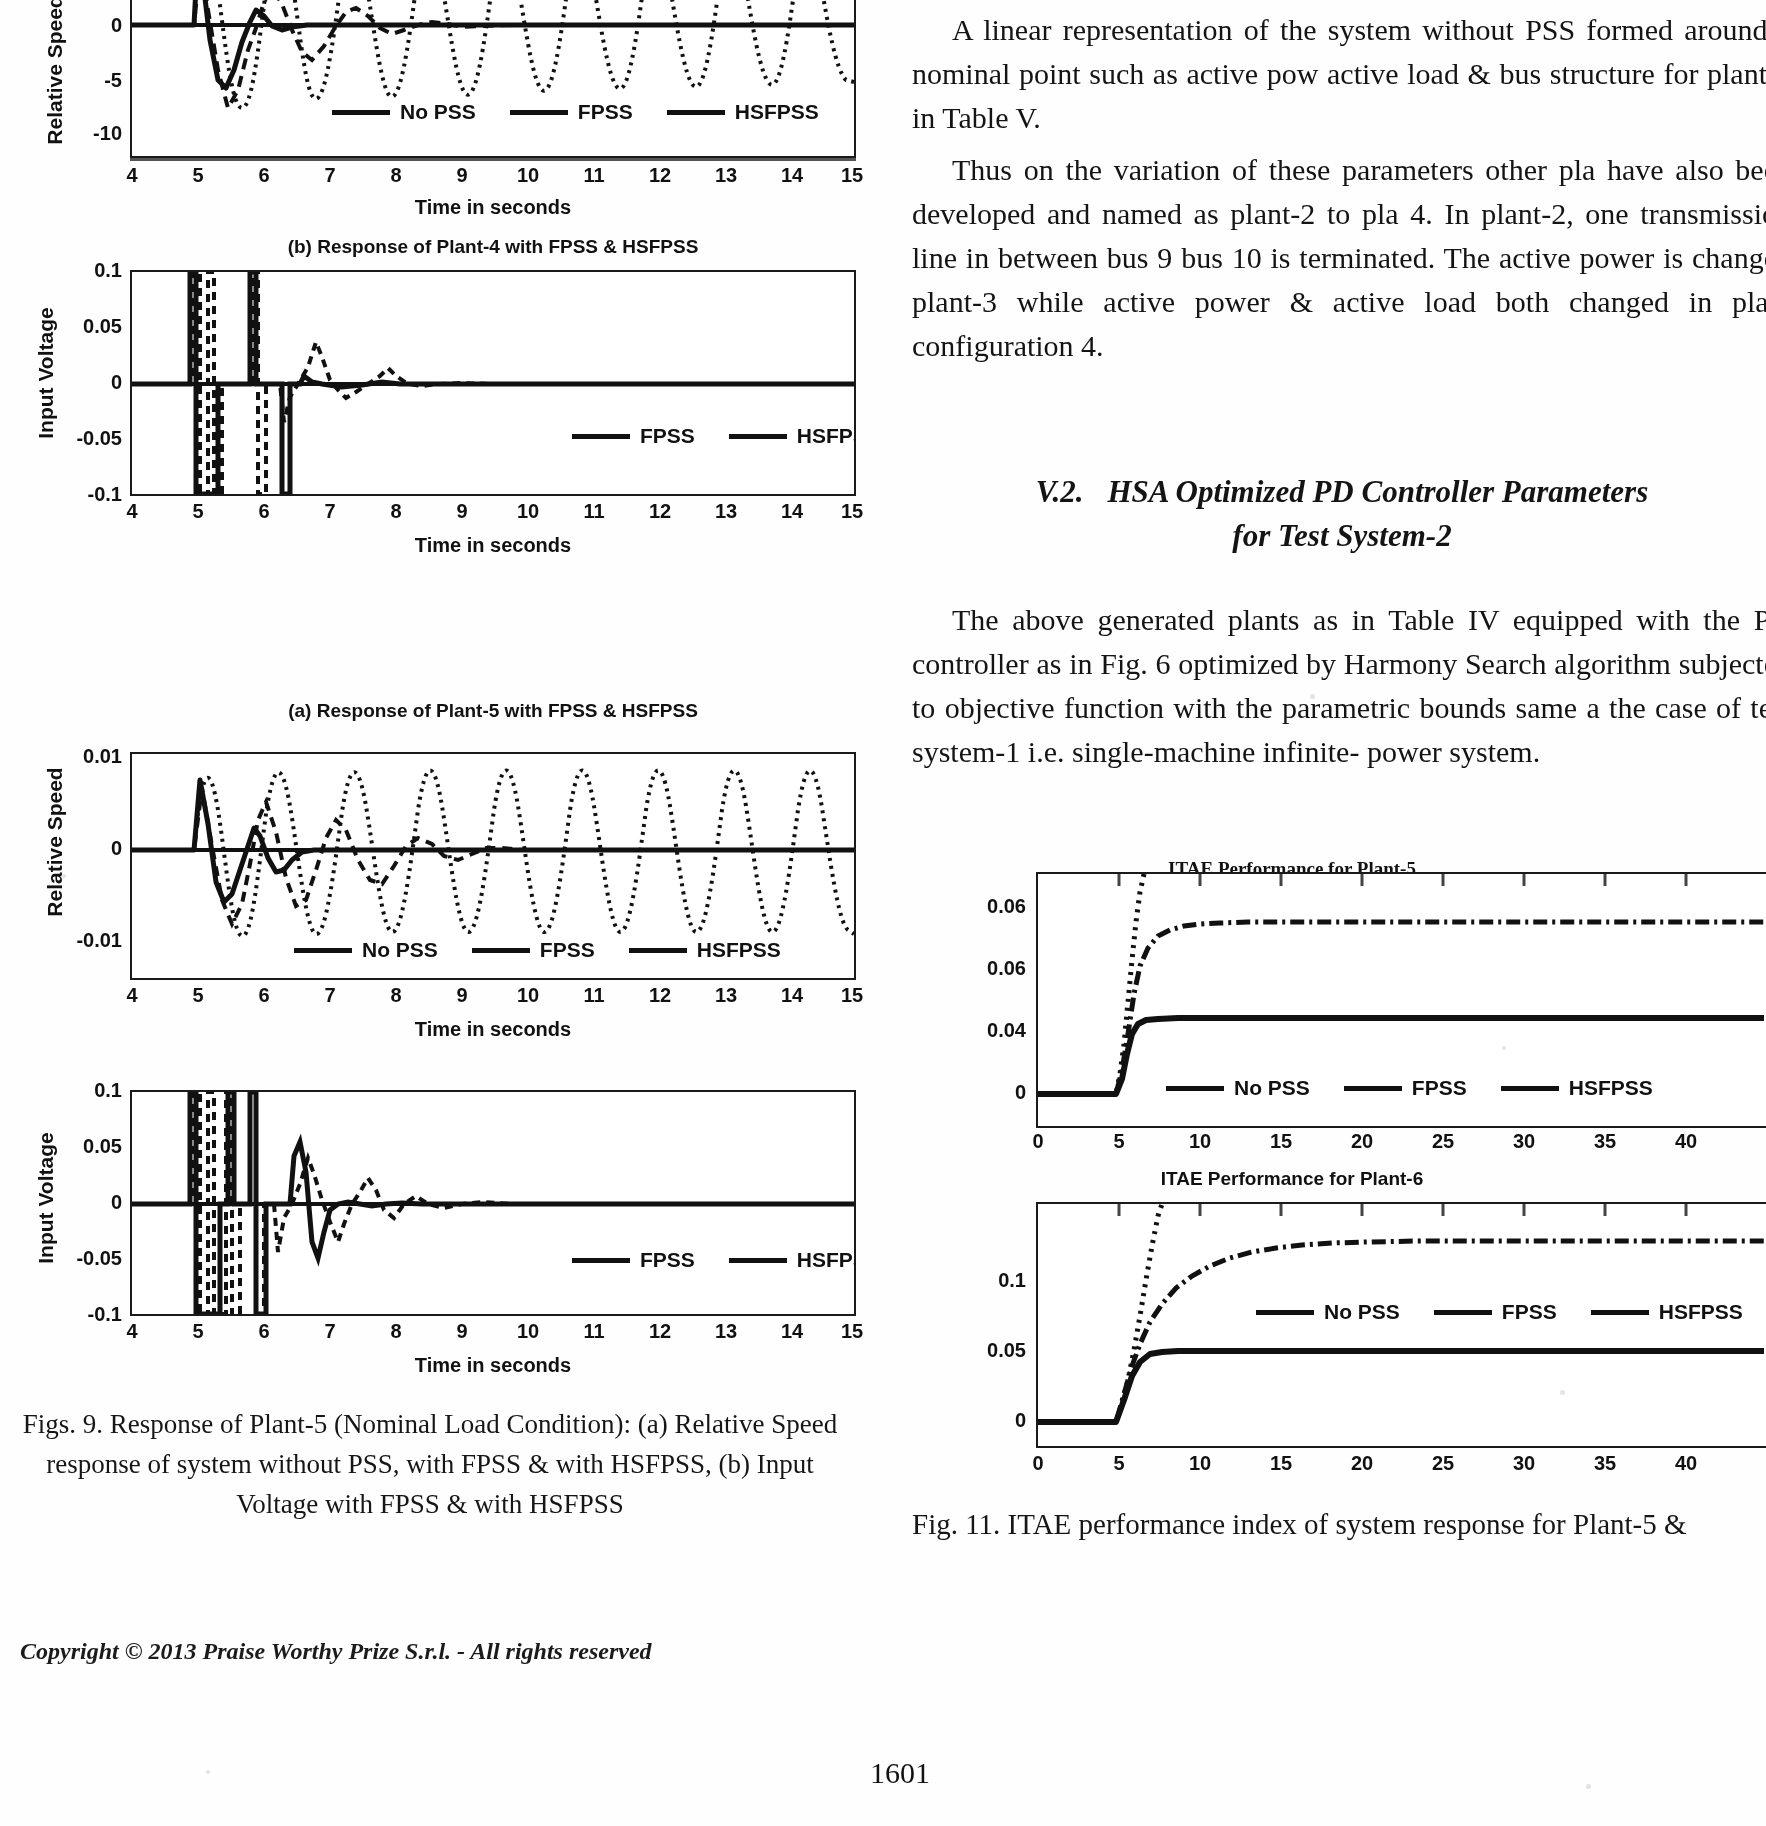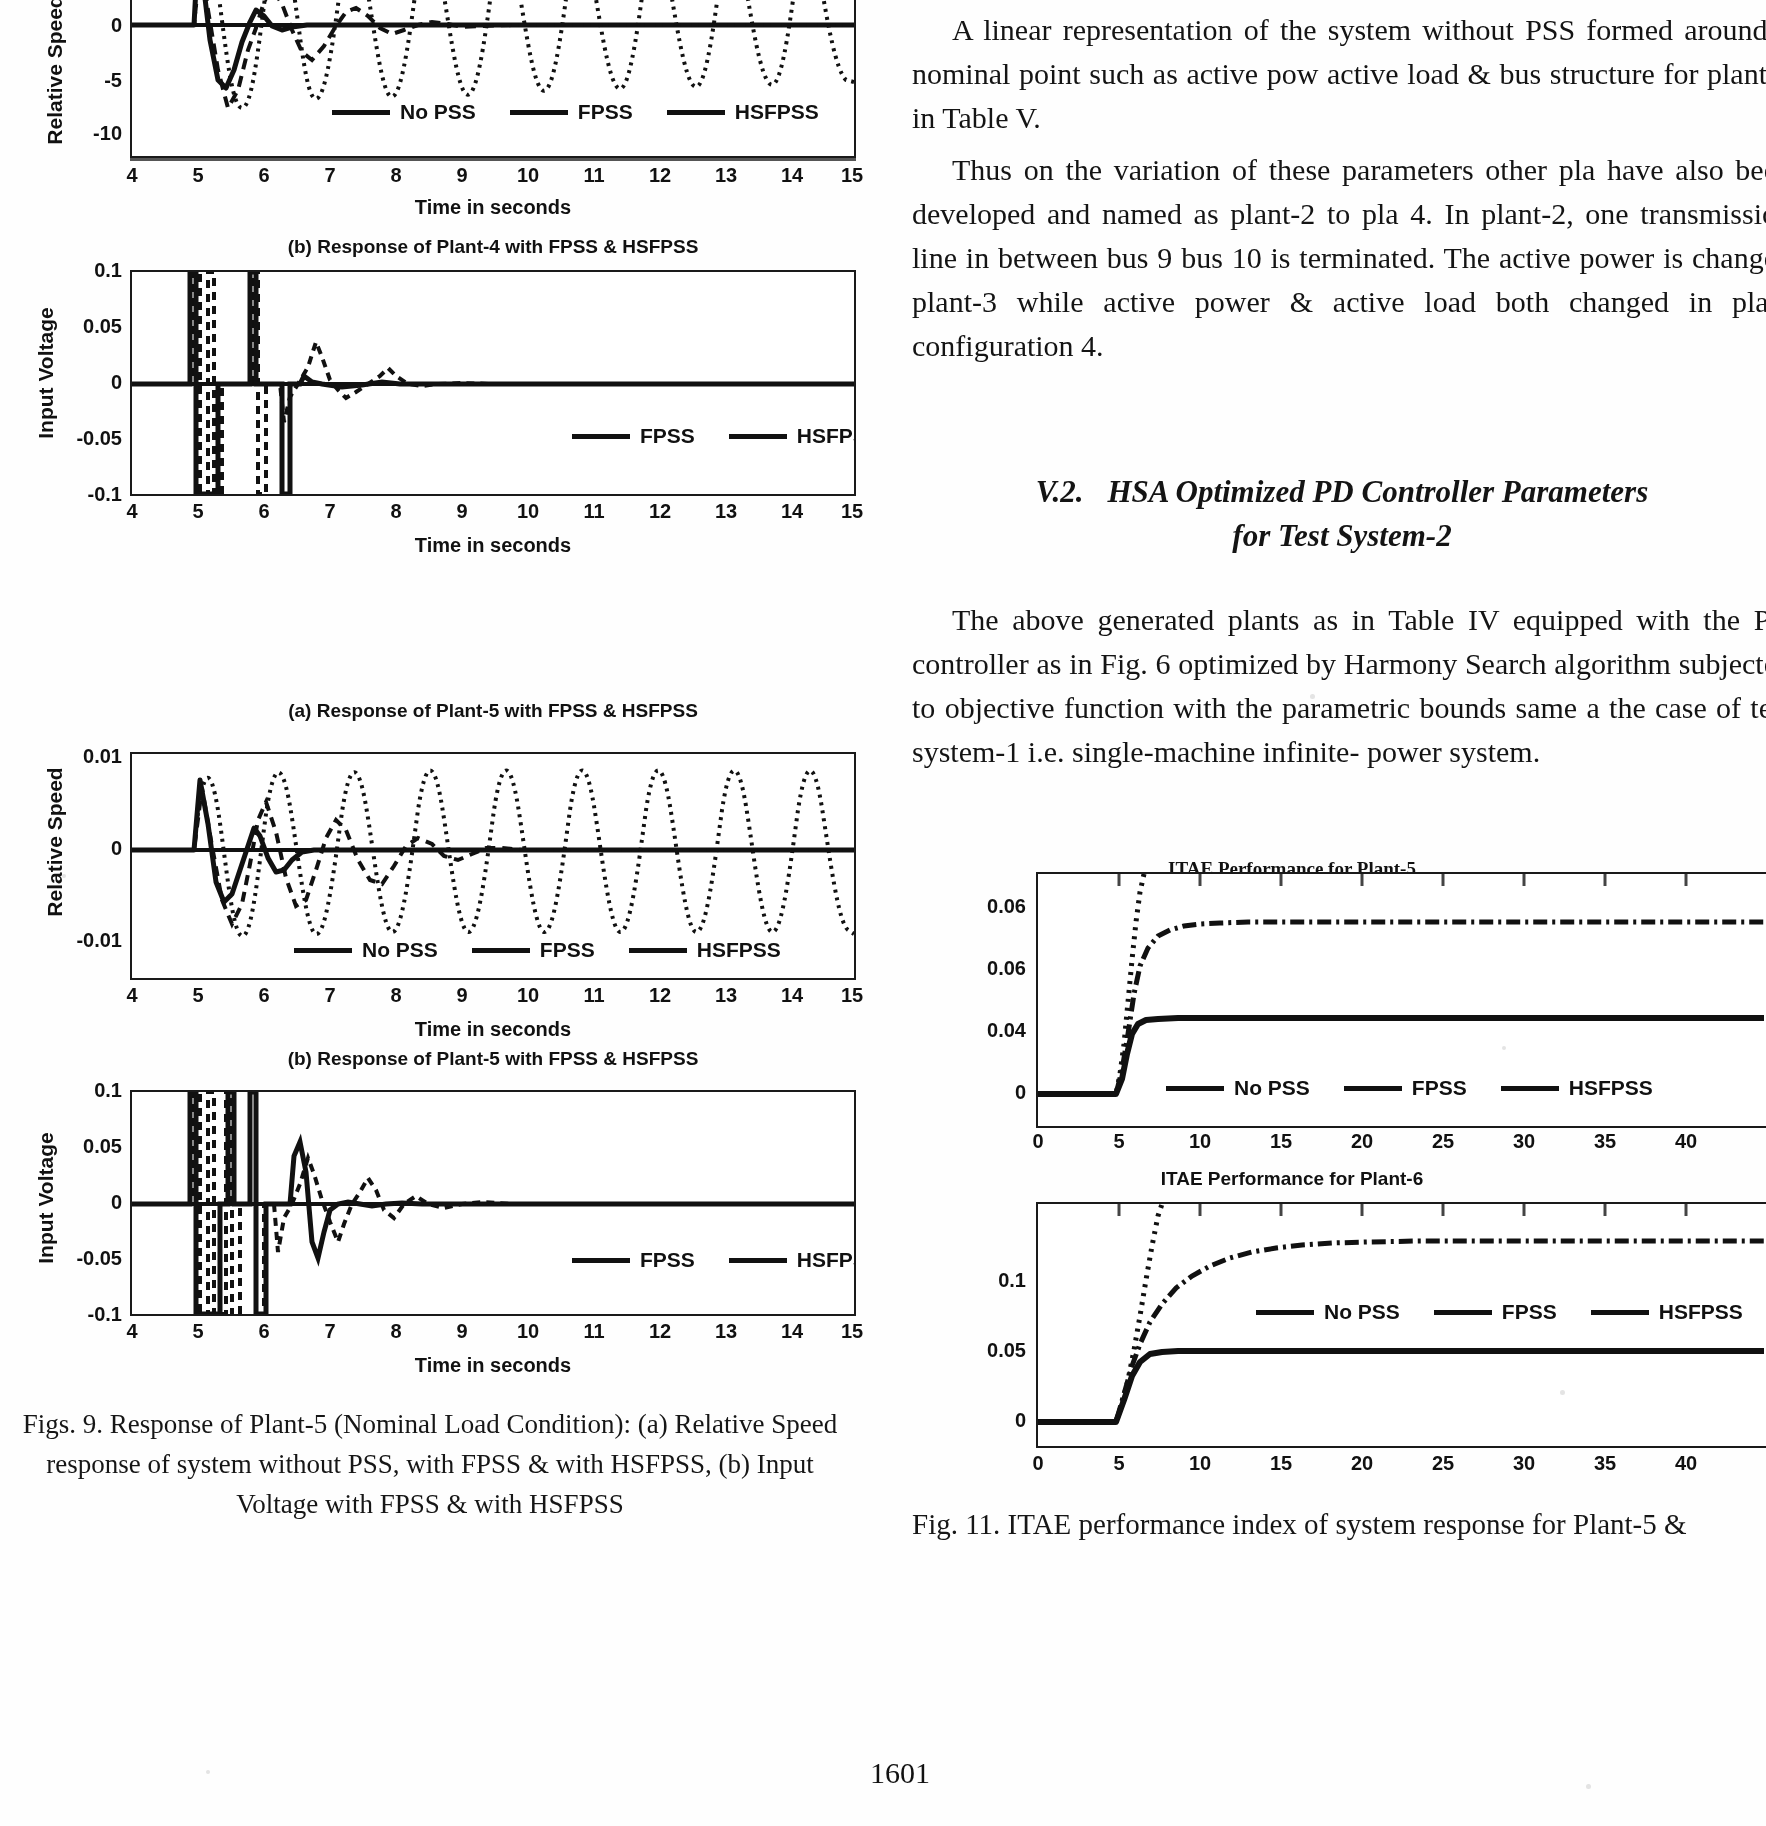--- a/index.html
+++ b/index.html
@@ -309,21 +309,20 @@
       <div class="xtick" style="left:464px;top:2px;">11</div>
       <div class="xtick" style="left:530px;top:2px;">12</div>
       <div class="xtick" style="left:596px;top:2px;">13</div>
       <div class="xtick" style="left:662px;top:2px;">14</div>
       <div class="xtick" style="left:722px;top:2px;">15</div>
     </div>
     <div class="xlabel" style="left:130px;top:318px;width:726px;">Time in seconds</div>
   </div>
 
   <div class="chart" style="left:0px;top:1048px;width:856px;height:300px;">
-    <div class="chart-title" style="left:130px;width:726px;top:0px;">(b) Response of Plant-5 with FPSS &amp; HSFPSS</div>
 
     <div class="ylabel rot" style="left:-44px;top:138px;width:180px;text-align:center;">Input Voltage</div>
 
     <div class="ytick" style="left:40px;top:42px;width:82px;">0.1</div>
     <div class="ytick" style="left:22px;top:98px;width:100px;">0.05</div>
     <div class="ytick" style="left:62px;top:154px;width:60px;">0</div>
     <div class="ytick" style="left:10px;top:210px;width:112px;">-0.05</div>
     <div class="ytick" style="left:28px;top:266px;width:94px;">-0.1</div>
 
     <div class="plotbox" style="left:130px;top:42px;width:726px;height:226px;">
@@ -358,20 +357,21 @@
       <div class="xtick" style="left:530px;top:2px;">12</div>
       <div class="xtick" style="left:596px;top:2px;">13</div>
       <div class="xtick" style="left:662px;top:2px;">14</div>
       <div class="xtick" style="left:722px;top:2px;">15</div>
     </div>
     <div class="xlabel" style="left:130px;top:306px;width:726px;">Time in seconds</div>
   </div>
 
   <div class="caption" style="position:absolute;left:7px;top:1404px;width:846px;">Figs. 9. Response of Plant-5 (Nominal Load Condition): (a) Relative Speed response of system without PSS, with FPSS &amp; with HSFPSS, (b) Input Voltage with FPSS &amp; with HSFPSS</div>
 
+  <div class="footer-text" style="position:absolute;left:20px;top:1638px;">Copyright © 2013 Praise Worthy Prize S.r.l. - All rights reserved</div>
 
   <div class="body-text" style="position:absolute;left:912px;top:8px;width:880px;">
     <p class="indent">A linear representation of the system without PSS formed around a nominal point such as active pow active load &amp; bus structure for plant-1 in Table V.</p>
   </div>
 
   <div class="body-text" style="position:absolute;left:912px;top:148px;width:880px;">
     <p class="indent">Thus on the variation of these  parameters other pla have also been developed and named as plant-2 to pla 4. In plant-2, one transmission line in between bus 9 bus 10 is terminated. The active power is changed plant-3 while active power &amp; active load both changed in plant configuration 4.</p>
   </div>
 
   <div class="subhead" style="position:absolute;left:912px;top:470px;width:860px;">

